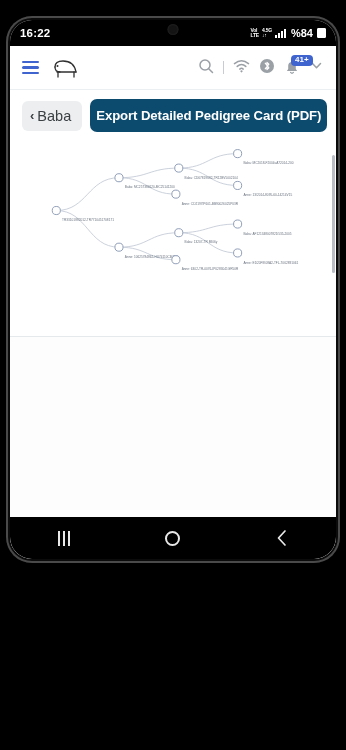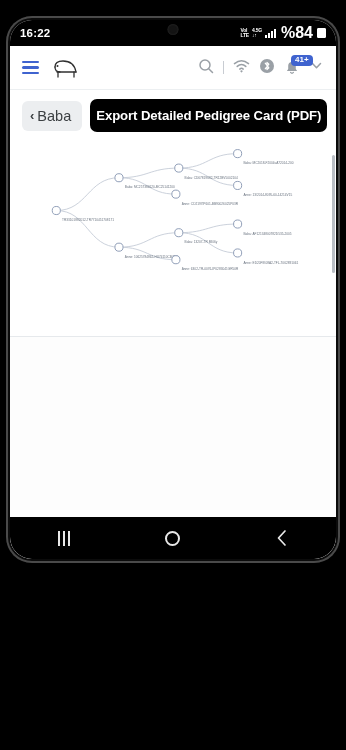--- a/index.html
+++ b/index.html
@@ -41,21 +41,21 @@
     position:absolute; left:50%; top:4px; transform:translateX(-50%);
     width:11px; height:11px; border-radius:50%;
     background:#141414; box-shadow:inset 0 0 2px #303030;
   }
   .sig-stack { display:flex; flex-direction:column; line-height:1;
                font-size:5px; font-weight:700; letter-spacing:-.2px; }
   .bars { display:flex; align-items:flex-end; gap:1px; height:9px; }
   .bars i { width:2px; background:#fff; display:block; }
   .bars i:nth-child(1){height:3px} .bars i:nth-child(2){height:5px}
   .bars i:nth-child(3){height:7px} .bars i:nth-child(4){height:9px}
-  .batt-txt { font-size:16px; font-weight:700; margin-left:2px; }
+  .batt-txt { font-size:11px; font-weight:700; margin-left:2px; }
   .batt-ico { width:9px; height:10px; border:1px solid #fff; border-radius:1px;
               background:#fff; margin-left:1px; }
 
   
   .appbar {
     height:44px; background:#fff;
     display:flex; align-items:center; padding:0 12px;
     border-bottom:1px solid #eceff1;
   }
   .hamburger { width:17px; display:flex; flex-direction:column; gap:3px;
@@ -82,21 +82,21 @@
   .back-btn {
     display:flex; align-items:center; gap:3px;
     background:#eceef0; color:#3c4043;
     border:none; border-radius:6px;
     font-size:14.5px; padding:7px 11px 7px 8px;
     cursor:pointer; font-family:inherit;
   }
   .back-btn .chev { font-size:13px; font-weight:700; }
   .export-btn {
     flex:1;
-    background:#000000; color:#fff;
+    background:#0c4a6e; color:#fff;
     border:none; border-radius:7px;
     font-size:13.2px; font-weight:700;
     padding:9px 6px; cursor:pointer;
     font-family:inherit; letter-spacing:-.1px;
     white-space:nowrap; text-align:center;
   }
 
   
   .tree-panel {
     position:relative;

